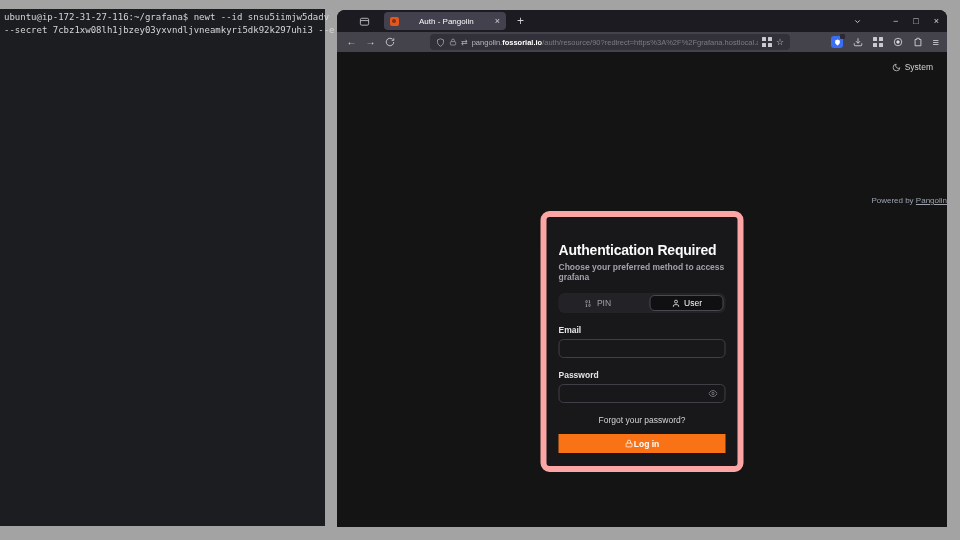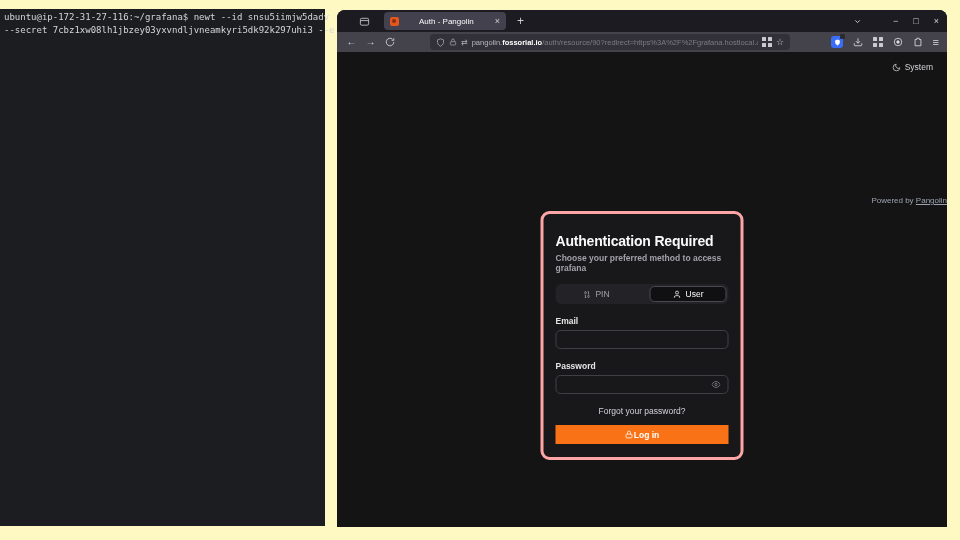--- a/index.html
+++ b/index.html
@@ -1,17 +1,17 @@
 <!DOCTYPE html>
 <html><head>
 <meta charset="utf-8">
 <style>
   * { margin:0; padding:0; box-sizing:border-box; }
   html,body { background:#000; }
-  .screen { position:relative; width:960px; height:540px; background:#fef9c3; overflow:hidden;
+  .screen { position:relative; width:960px; height:540px; background:#a3a3a3; overflow:hidden;
             font-family:"Liberation Sans",sans-serif; }
 
   
   .terminal { position:absolute; left:0; top:9px; width:325px; height:517px;
               background:#1b1d21; color:#d6d6d6; padding:2px 0 0 4px;
               font-family:"DejaVu Sans Mono",monospace; font-size:9px; line-height:13px; }
   .tline { white-space:pre; }
   .cursor { display:inline-block; width:5px; height:10px; border:1px solid #d0d0d0;
             vertical-align:-2px; margin-left:1px; }
 
@@ -50,21 +50,21 @@
   .menu-glyph { font-size:11px; line-height:1; }
 
   
   .content { position:absolute; top:42px; left:0; right:0; bottom:0; background:#141414; }
   .theme { position:absolute; top:10px; right:14px; display:flex; align-items:center; gap:4px;
            color:#d4d4d8; font-size:8.5px; }
   .powered { position:absolute; top:144px; width:100%; text-align:right; font-size:8px; color:#9ca3af; }
   .powered .plink { text-decoration:underline; cursor:pointer; }
 
   .card { position:absolute; top:159px; left:50%; transform:translateX(-50%); width:203px;
-          background:#18181b; border:3px solid #fca5a5; border-radius:9px; padding:19px 12px 13px; }
+          background:#18181b; border:6px solid #fca5a5; border-radius:9px; padding:25px 12px 13px; }
   .card-title { font-size:14px; font-weight:bold; color:#fafafa; letter-spacing:-0.2px; }
   .card-sub { margin-top:4px; font-size:8.5px; color:#a1a1aa;font-weight:bold; }
   .segs { margin-top:11px; background:#232327; border-radius:6px; padding:2px; display:flex; height:20px;gap:15px; }
   .seg { flex:1; display:flex; align-items:center; justify-content:center; gap:4px;
          font-size:8.5px; color:#a1a1aa; border-radius:5px; border:1px solid transparent; }
   .seg.active { background:#101013; border-color:#4a4a52; color:#fafafa; }
   .fieldlabel { margin-top:12px; font-size:8.5px; font-weight:bold; color:#e4e4e7; }
   .inputbox { margin-top:4px; height:19px; border:1px solid #3f3f46; border-radius:5px;
               display:flex; align-items:center; padding:0 7px; background:transparent; }
   .inputbox input { flex:1; background:transparent; border:none; outline:none; color:#fafafa;

